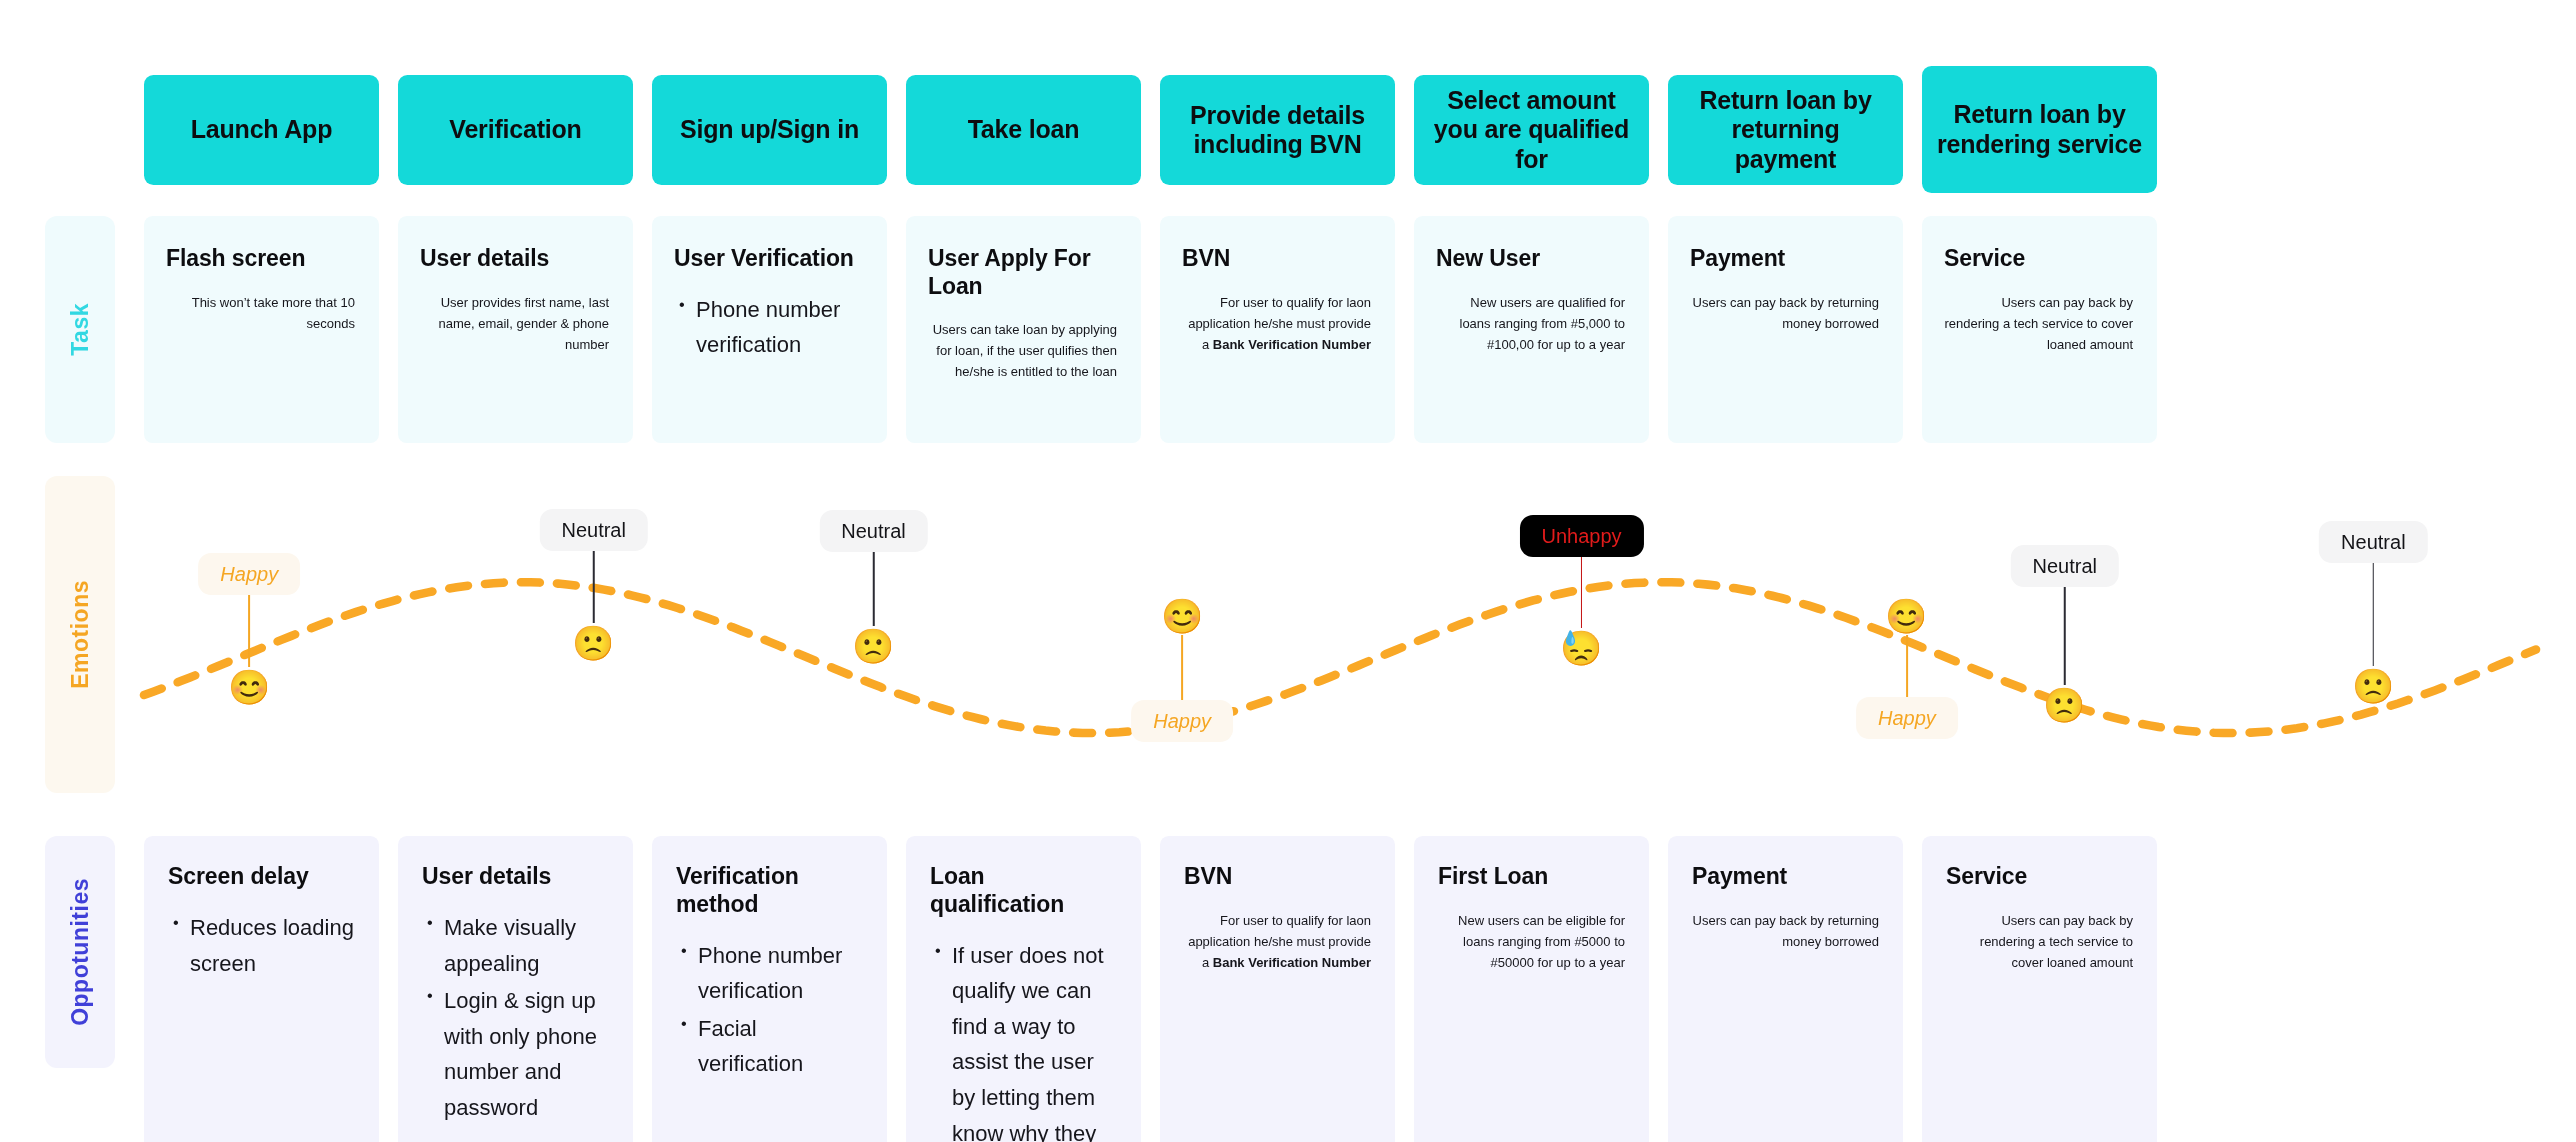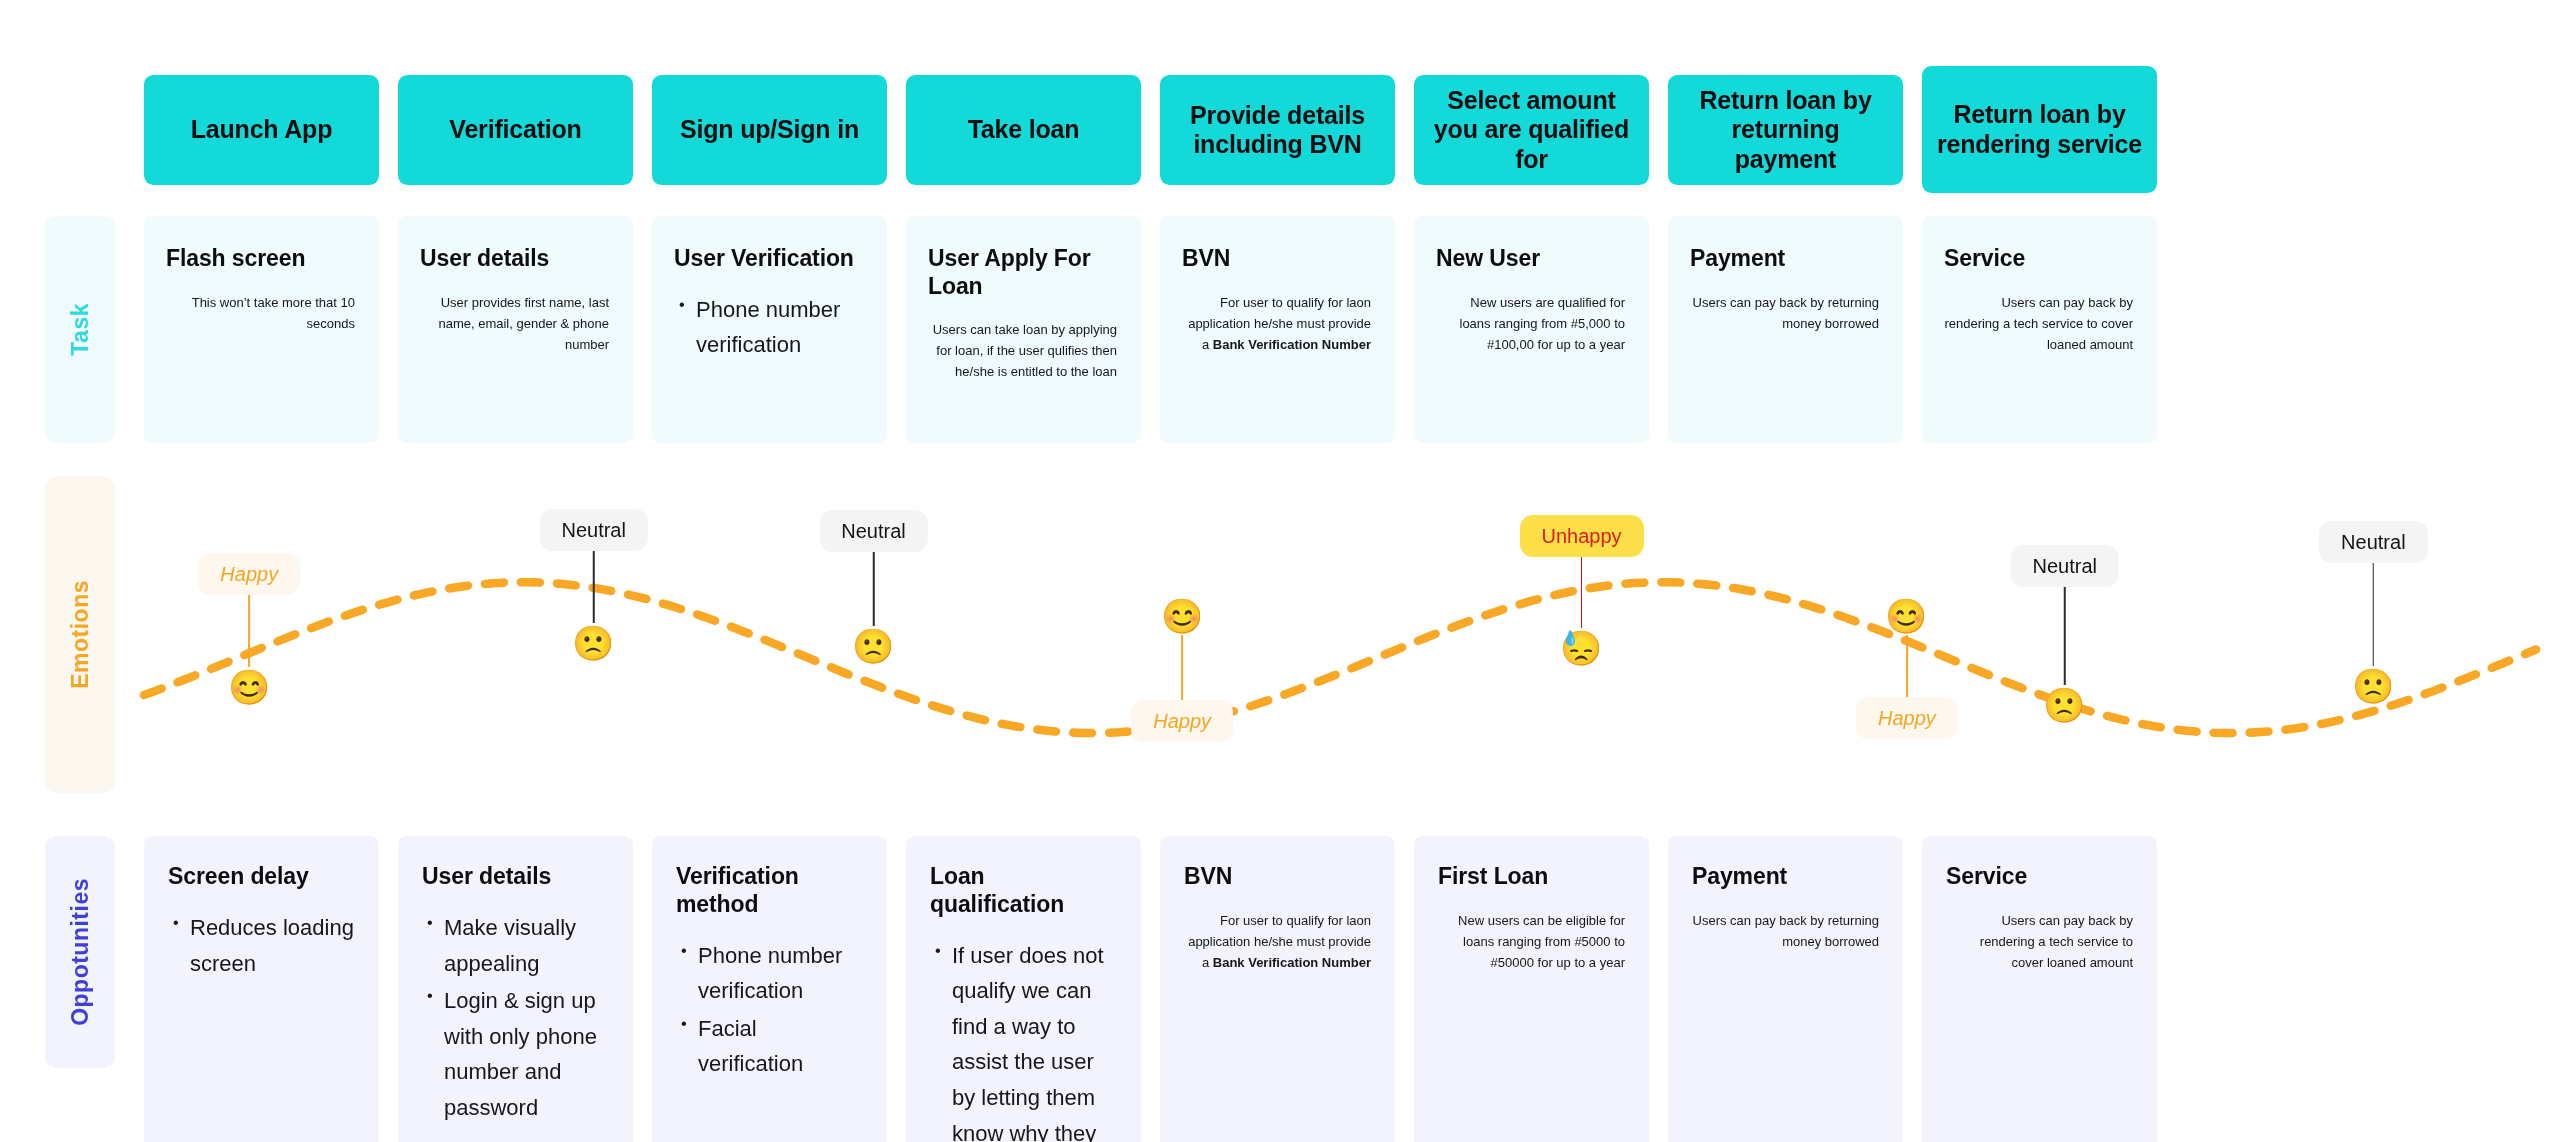--- a/index.html
+++ b/index.html
@@ -155,21 +155,21 @@
   .pill {
     border-radius: 13px;
     padding: 11px 22px;
     font-size: 20px;
     font-weight: 500;
     white-space: nowrap;
     line-height: 1;
   }
   .pill-happy   { background: #fdf7ee; color: #f5a623; font-style: italic; }
   .pill-neutral { background: #f4f4f5; color: #141418; }
-  .pill-unhappy { background: #fde047; color: #e01b1b; }
+  .pill-unhappy { background: #000000; color: #e01b1b; }
 
   .stem {
     width: 1.7px;
   }
   .stem-happy   { background: #f5a623; }
   .stem-neutral { background: #2b2b33; }
   .stem-unhappy { background: #c41212; }
 
   .emoji {
     font-size: 34px;

